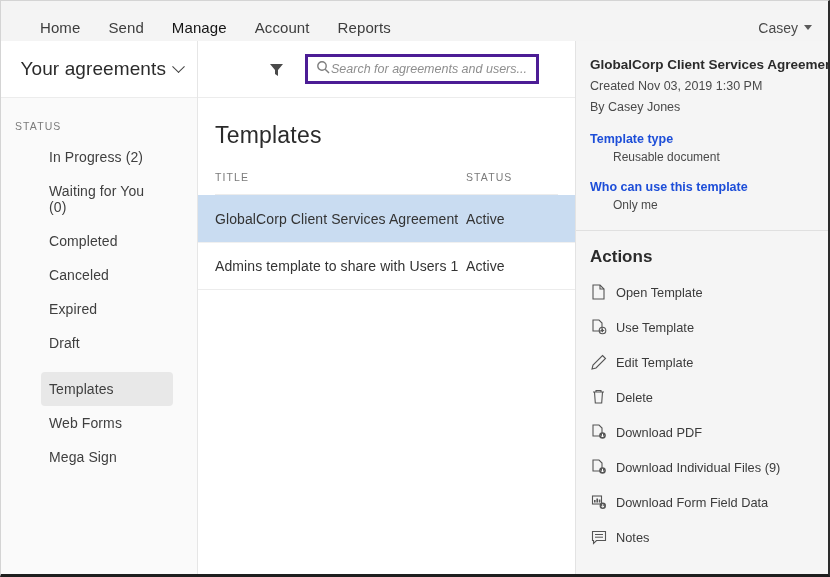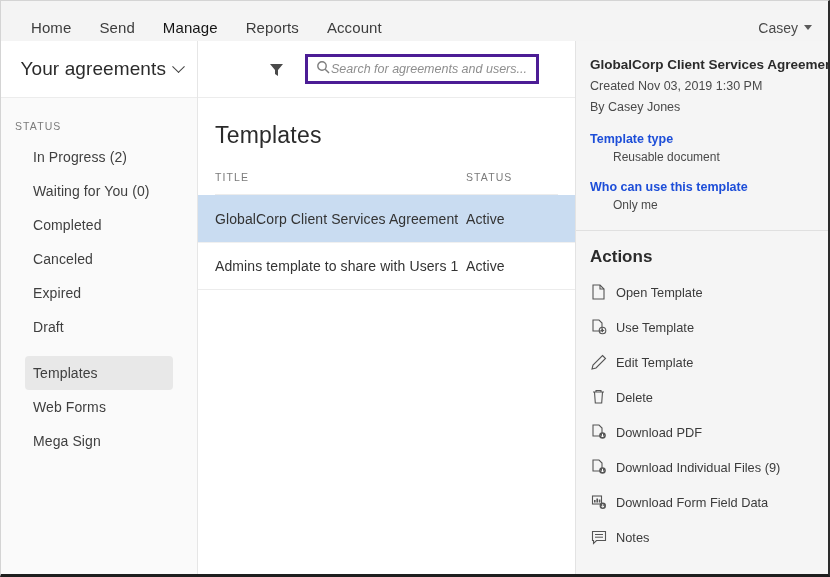--- a/index.html
+++ b/index.html
@@ -27,21 +27,21 @@
 
   
   .topnav {
     position: absolute;
     top: 0; left: 0; right: 0;
     height: 54px;
     background: #f4f4f4;
     border-bottom: 1px solid #e0e0e0;
     display: flex;
     align-items: stretch;
-    padding-left: 16px;
+    padding-left: 25px;
   }
   .nav-item {
     position: relative;
     display: flex;
     align-items: center;
     padding: 0 14px;
     font-size: 15px;
     color: #3d3d3d;
     cursor: pointer;
     letter-spacing: .1px;
@@ -113,21 +113,21 @@
     transform: rotate(45deg) translate(-2px,-2px);
     display: inline-block;
   }
   .status-label {
     font-size: 10.5px;
     color: #7b7b7b;
     letter-spacing: 1.1px;
     padding: 22px 0 8px 14px;
     text-transform: uppercase;
   }
-  .side-list { padding: 0 24px; }
+  .side-list { padding: 0 24px; margin-left: 16px; }
   .side-item {
     font-size: 14px;
     color: #3f3f3f;
     padding: 9px 8px;
     border-radius: 4px;
     cursor: pointer;
     letter-spacing: .1px;
   }
   .side-item.selected { background: #e8e8e8; }
   .side-gap { height: 12px; }
@@ -270,24 +270,24 @@
     <div class="nav-item">
         <span>Home</span>
       </div>
     <div class="nav-item">
         <span>Send</span>
       </div>
     <div class="nav-item active">
         <span>Manage</span>
       </div>
     <div class="nav-item">
+        <span>Account</span>
+      </div>
+    <div class="nav-item">
         <span>Reports</span>
-      </div>
-    <div class="nav-item">
-        <span>Account</span>
       </div>
     <div class="nav-spacer"></div>
     <div class="user-menu">
       <span>Casey</span>
       <span class="caret-down"></span>
     </div>
   </div>
 
   <div class="body-area">
 

